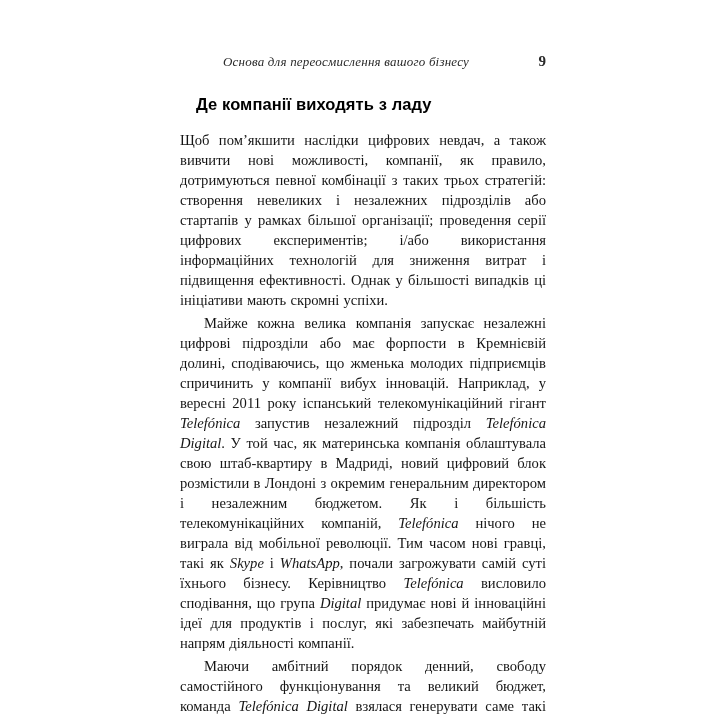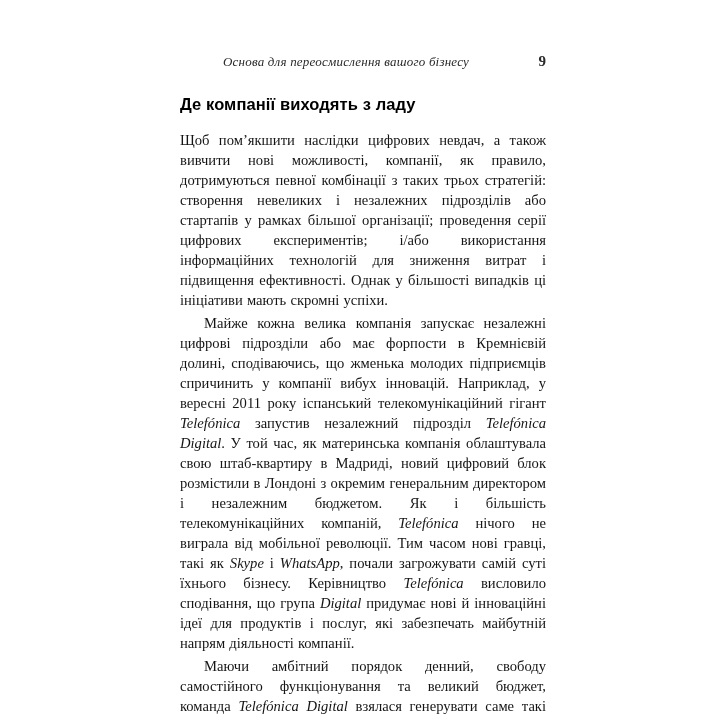--- a/index.html
+++ b/index.html
@@ -42,21 +42,21 @@
   }
   .page-number {
     position: absolute;
     right: 0;
     top: -1px;
     font-style: normal;
     font-weight: bold;
     font-size: 15px;
   }
   .chapter-heading {
-    margin: 21px 0 0 0;
+    margin: 21px 0 0 16px;
     font-family: "Liberation Sans", sans-serif;
     font-weight: bold;
     font-size: 16.5px;
     letter-spacing: 0.1px;
     color: #000000;
   }
   .body-text {
     margin-top: 16px;
     hyphens: auto;
     -webkit-hyphens: auto;

